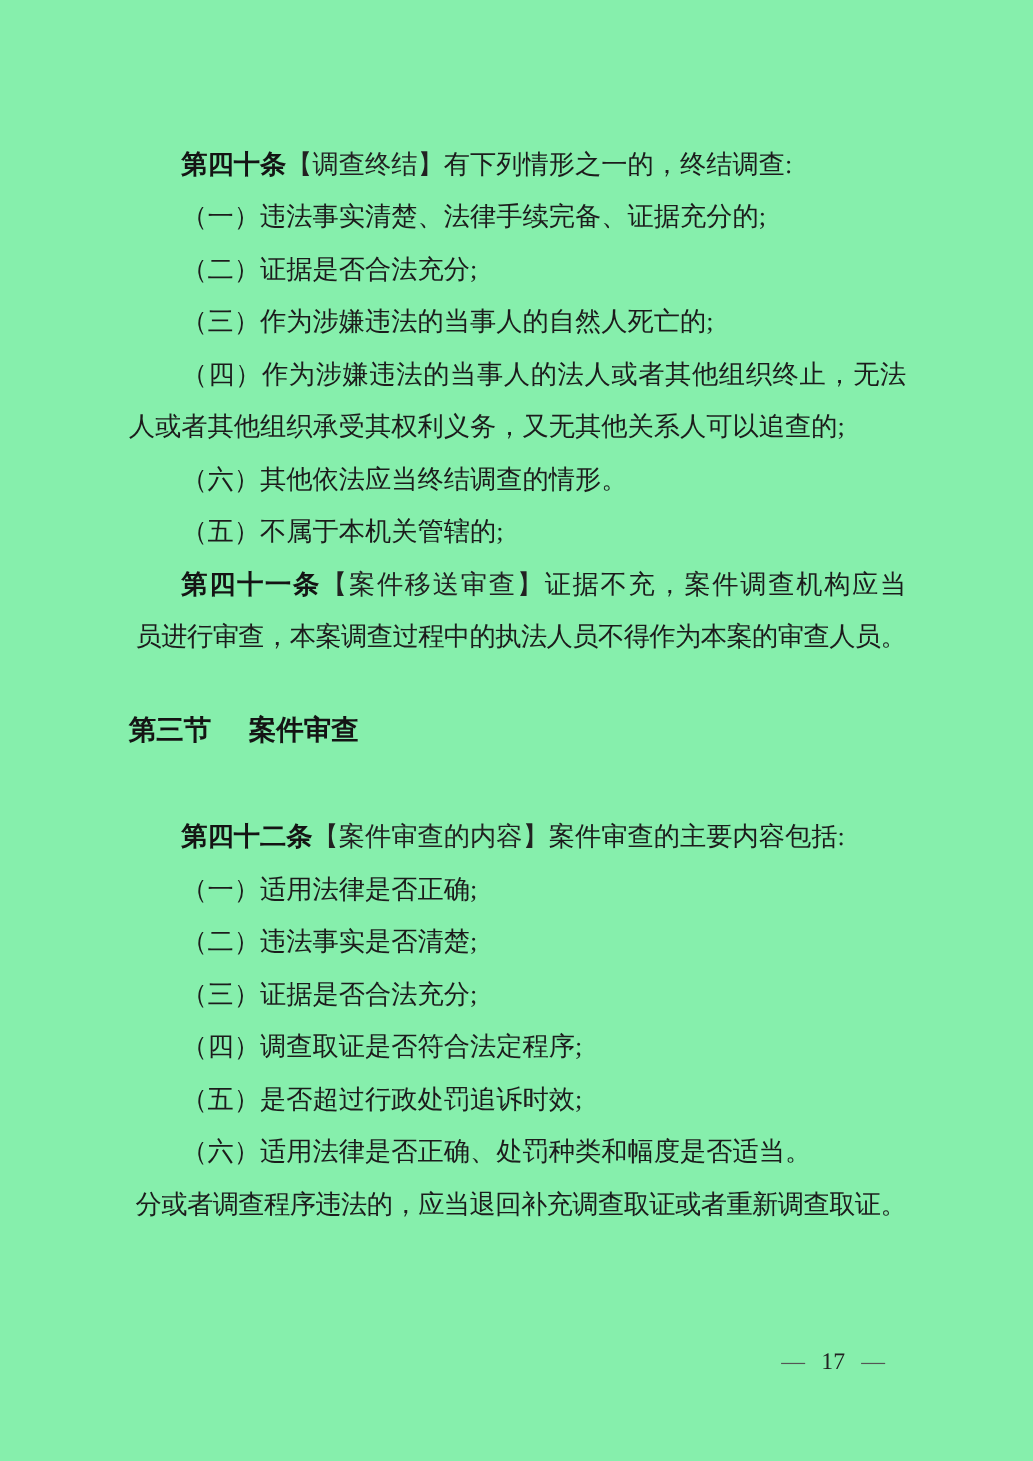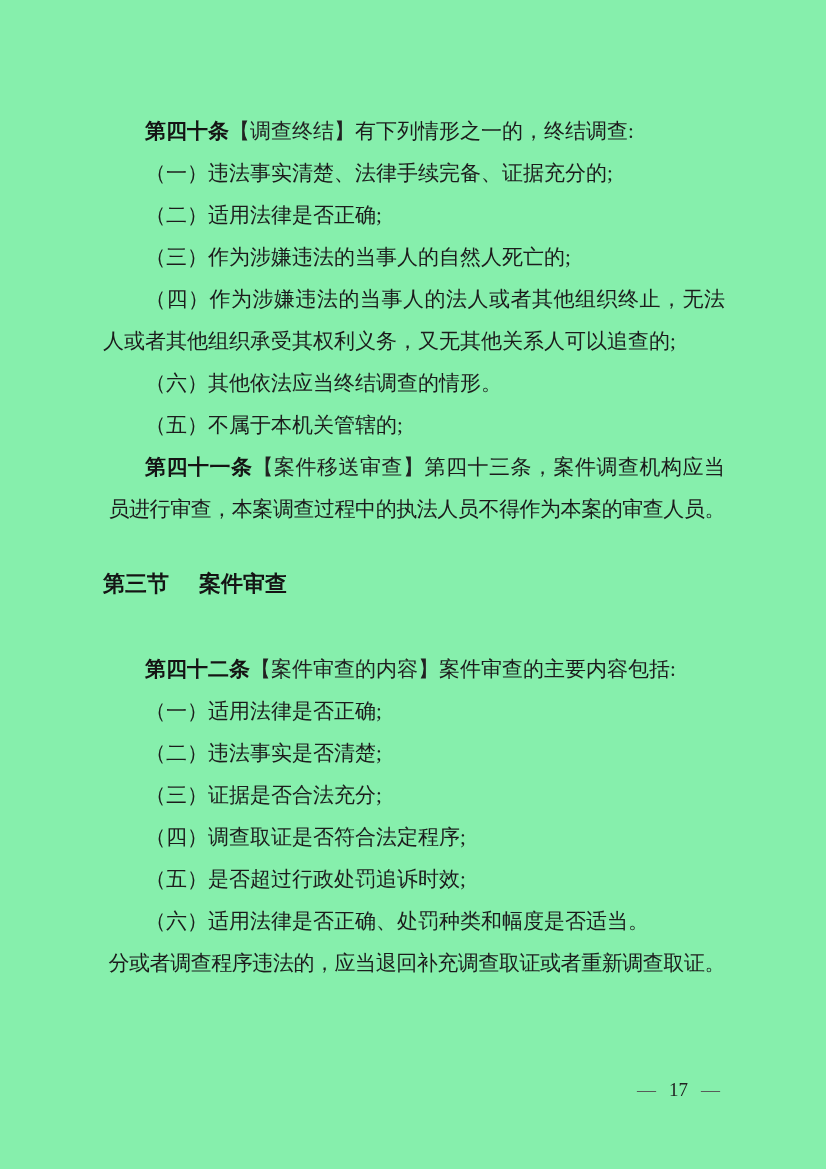--- a/index.html
+++ b/index.html
@@ -45,46 +45,46 @@
     height: 42px;
     line-height: 42px;
     font-weight: bold;
     font-size: 22px;
     color: #141414;
   }
   .heading .gap { display: inline-block; width: 30px; }
   .page-footer {
     position: absolute;
     top: 1069px;
-    right: 106px;
+    right: 118px;
     height: 42px;
     line-height: 42px;
     font-size: 19px;
     color: #222;
   }
   .page-footer .dash { color: #555; }
   .page-footer .num { margin: 0 13px; }
 </style>
 </head>
 <body>
 
 <div class="page">
   <div class="content">
 
     <div class="line indent"><span class="art-num">第四十条</span><span class="art-title">【调查终结】</span><span>有下列情形之一的，终结调查:</span></div>
 
     <div class="line indent">（一）违法事实清楚、法律手续完备、证据充分的;</div>
-    <div class="line indent">（二）适用法律是否正确;</div>
+    <div class="line indent">（二）证据是否合法充分;</div>
     <div class="line indent">（三）作为涉嫌违法的当事人的自然人死亡的;</div>
     <div class="line indent fill">（四）作为涉嫌违法的当事人的法人或者其他组织终止，无法</div>
     <div class="line">人或者其他组织承受其权利义务，又无其他关系人可以追查的;</div>
     <div class="line indent">（六）其他依法应当终结调查的情形。</div>
     <div class="line indent">（五）不属于本机关管辖的;</div>
 
-    <div class="line indent fill"><span class="art-num">第四十一条</span><span class="art-title">【案件移送审查】</span><span>第四十三条，案件调查机构应当</span></div>
+    <div class="line indent fill"><span class="art-num">第四十一条</span><span class="art-title">【案件移送审查】</span><span>证据不充，案件调查机构应当</span></div>
     <div class="line tight">员进行审查，本案调查过程中的执法人员不得作为本案的审查人员。</div>
 
     <div class="heading"><span>第三节</span><span class="gap"></span><span>案件审查</span></div>
 
     <div class="line indent"><span class="art-num">第四十二条</span><span class="art-title">【案件审查的内容】</span><span>案件审查的主要内容包括:</span></div>
 
     <div class="line indent">（一）适用法律是否正确;</div>
     <div class="line indent">（二）违法事实是否清楚;</div>
     <div class="line indent">（三）证据是否合法充分;</div>
     <div class="line indent">（四）调查取证是否符合法定程序;</div>

